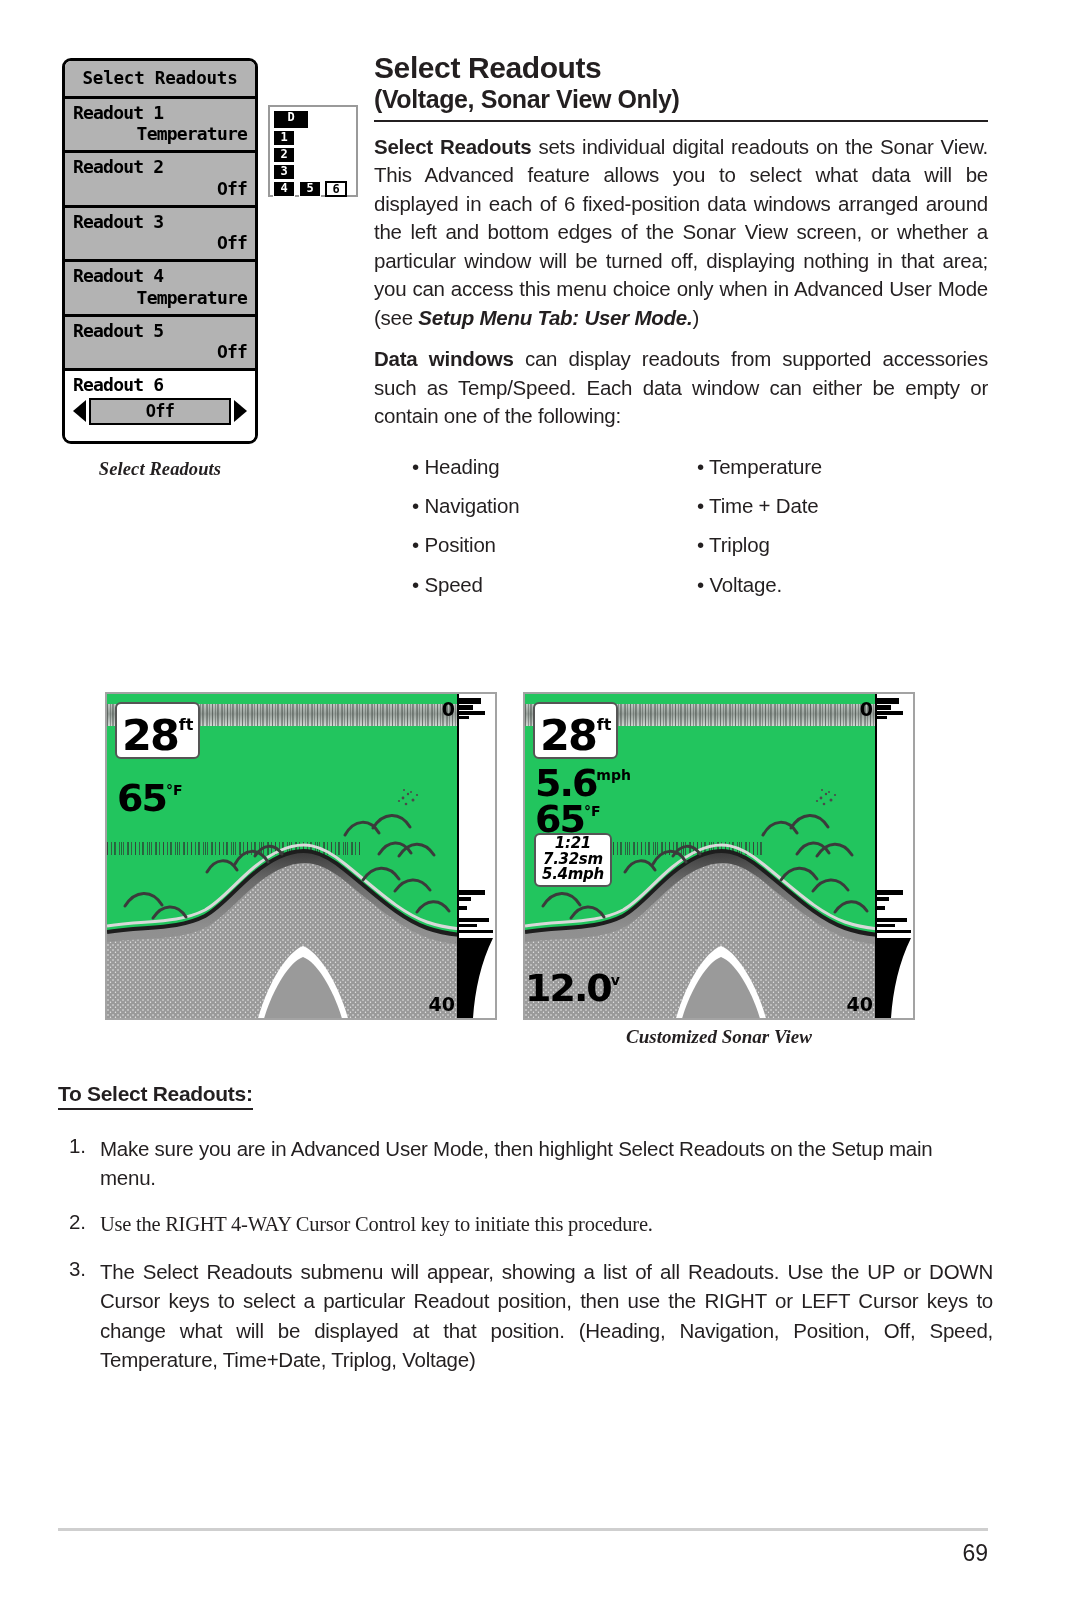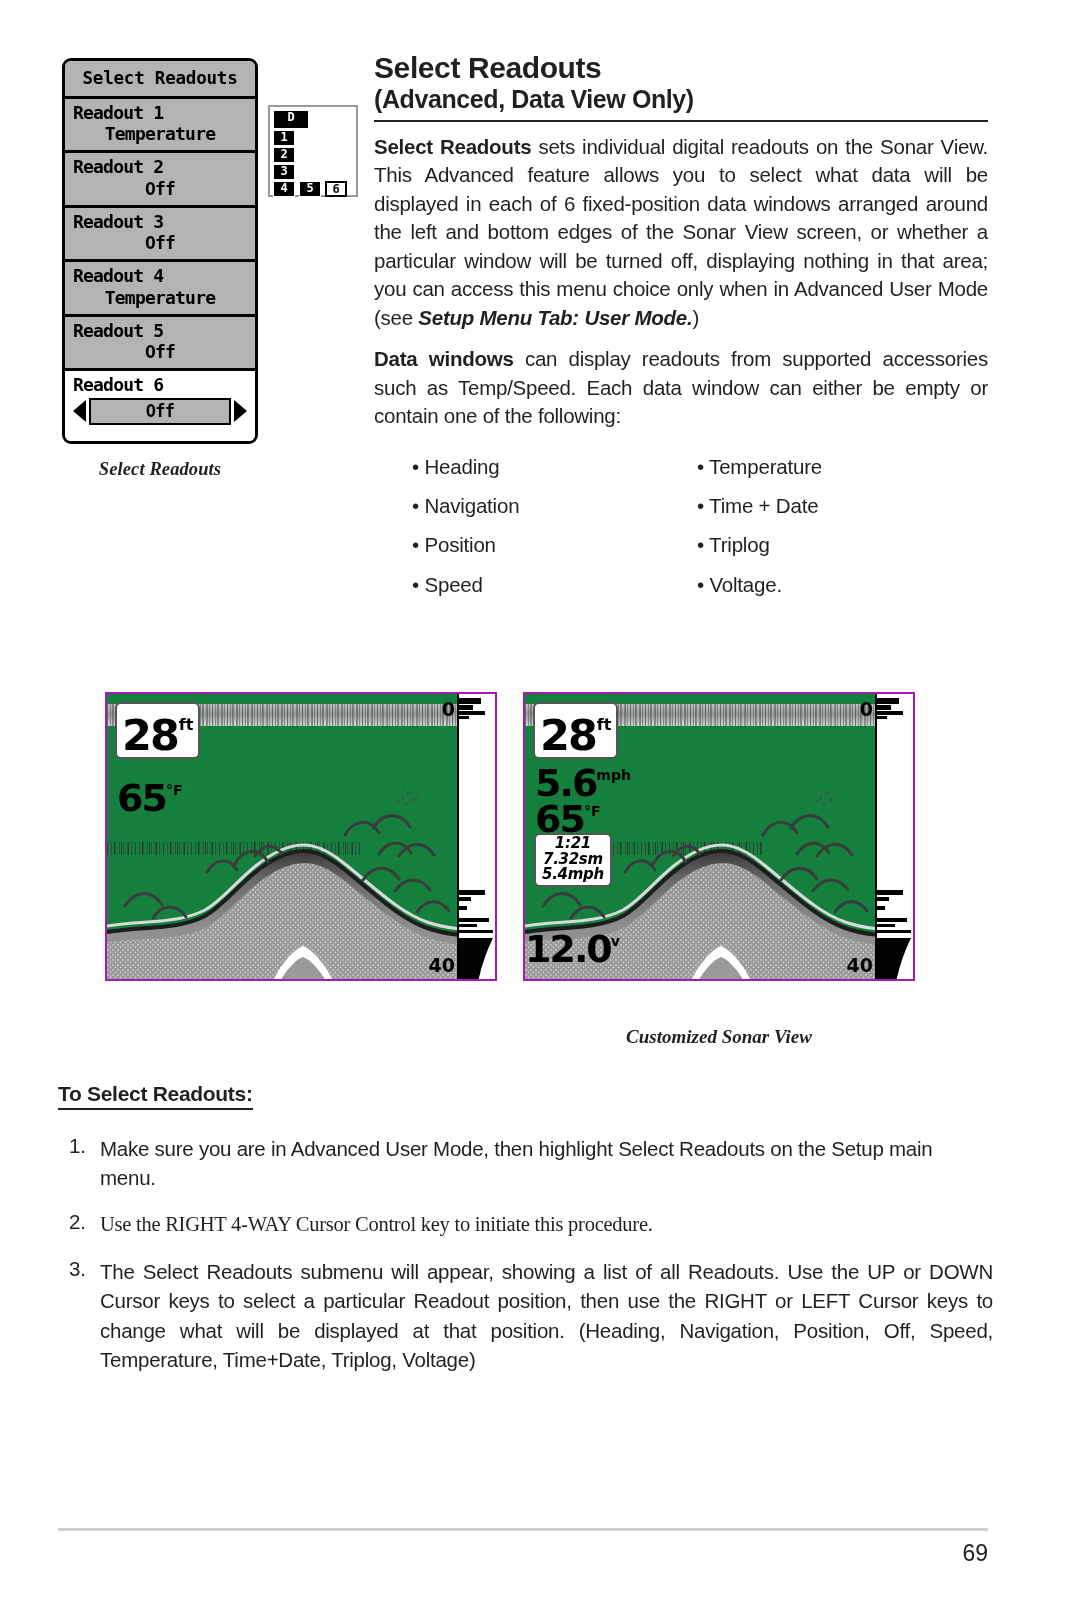--- a/index.html
+++ b/index.html
@@ -43,21 +43,21 @@
     background: #b3b3b3;
     border-bottom: 3px solid #000;
     padding: 3px 8px 6px 8px;
     font-family: "DejaVu Sans Mono", monospace;
     font-weight: bold;
     font-size: 18px;
     color: #000;
     letter-spacing: -0.8px;
   }
   .lcd-row .lbl { display:block; text-align:left; line-height: 1.18; }
-  .lcd-row .val { display:block; text-align:center; line-height: 1.18; }
+  .lcd-row .val { display:block; text-align:right; line-height: 1.18; }
   .lcd-row.selected {
     background: #ffffff;
     border-bottom: none;
     padding-bottom: 16px;
   }
   .lcd-slider {
     display: flex; align-items: center;
     gap: 3px;
     margin-top: 2px;
   }
@@ -181,23 +181,23 @@
   }
   .sonar-wrap {
     position: absolute;
     top: 0;
     width: 392px; height: 328px;
   }
   .sonar-wrap.left  { left: 105px; }
   .sonar-wrap.right { left: 523px; }
   .sonar-screen {
     position: relative;
-    width: 392px; height: 289px;
-    border: 2px solid #a21caf;
-    background: #15803d;
+    width: 392px; height: 328px;
+    border: 2px solid #a3a3a3;
+    background: #22c55e;
     box-sizing: border-box;
     overflow: hidden;
   }
   .sonar-cap {
     position: absolute;
     top: 334px; left: 0; width: 392px;
     text-align: center;
     font-family: "Liberation Serif", serif;
     font-style: italic;
     font-weight: bold;
@@ -310,21 +310,21 @@
   <div class="ld-cell" style="left:3px;  top:23px; width:22px; height:16px;">1</div>
   <div class="ld-cell" style="left:3px;  top:40px; width:22px; height:16px;">2</div>
   <div class="ld-cell" style="left:3px;  top:57px; width:22px; height:16px;">3</div>
   <div class="ld-cell" style="left:3px;  top:74px; width:22px; height:16px;">4</div>
   <div class="ld-cell" style="left:29px; top:74px; width:22px; height:16px;">5</div>
   <div class="ld-cell outline" style="left:55px; top:74px; width:22px; height:16px;">6</div>
 </div>
 
 <div id="article">
   <h1 class="page-title">Select Readouts</h1>
-  <h2 class="page-subtitle">(Advanced, Data View Only)</h2>
+  <h2 class="page-subtitle">(Voltage, Sonar View Only)</h2>
   <hr class="rule">
 
   <p class="body"><b>Select Readouts</b><span> sets individual digital readouts on the Sonar View. This Advanced feature allows you to select what data will be displayed in each of 6 fixed-position data windows arranged around the left and bottom edges of the Sonar View screen, or whether a particular window will be turned off, displaying nothing in that area; you can access this menu choice only when in Advanced User Mode (see </span><span class="bi">Setup Menu Tab: User Mode.</span><span>)</span></p>
 
   <p class="body"><b>Data windows</b><span> can display readouts from supported accessories such as Temp/Speed. Each data window can either be empty or contain one of the following:</span></p>
 
   <div class="opts">
     <div class="opts-col left">
       <div class="opt-item">• Heading</div>
       <div class="opt-item">• Navigation</div>

